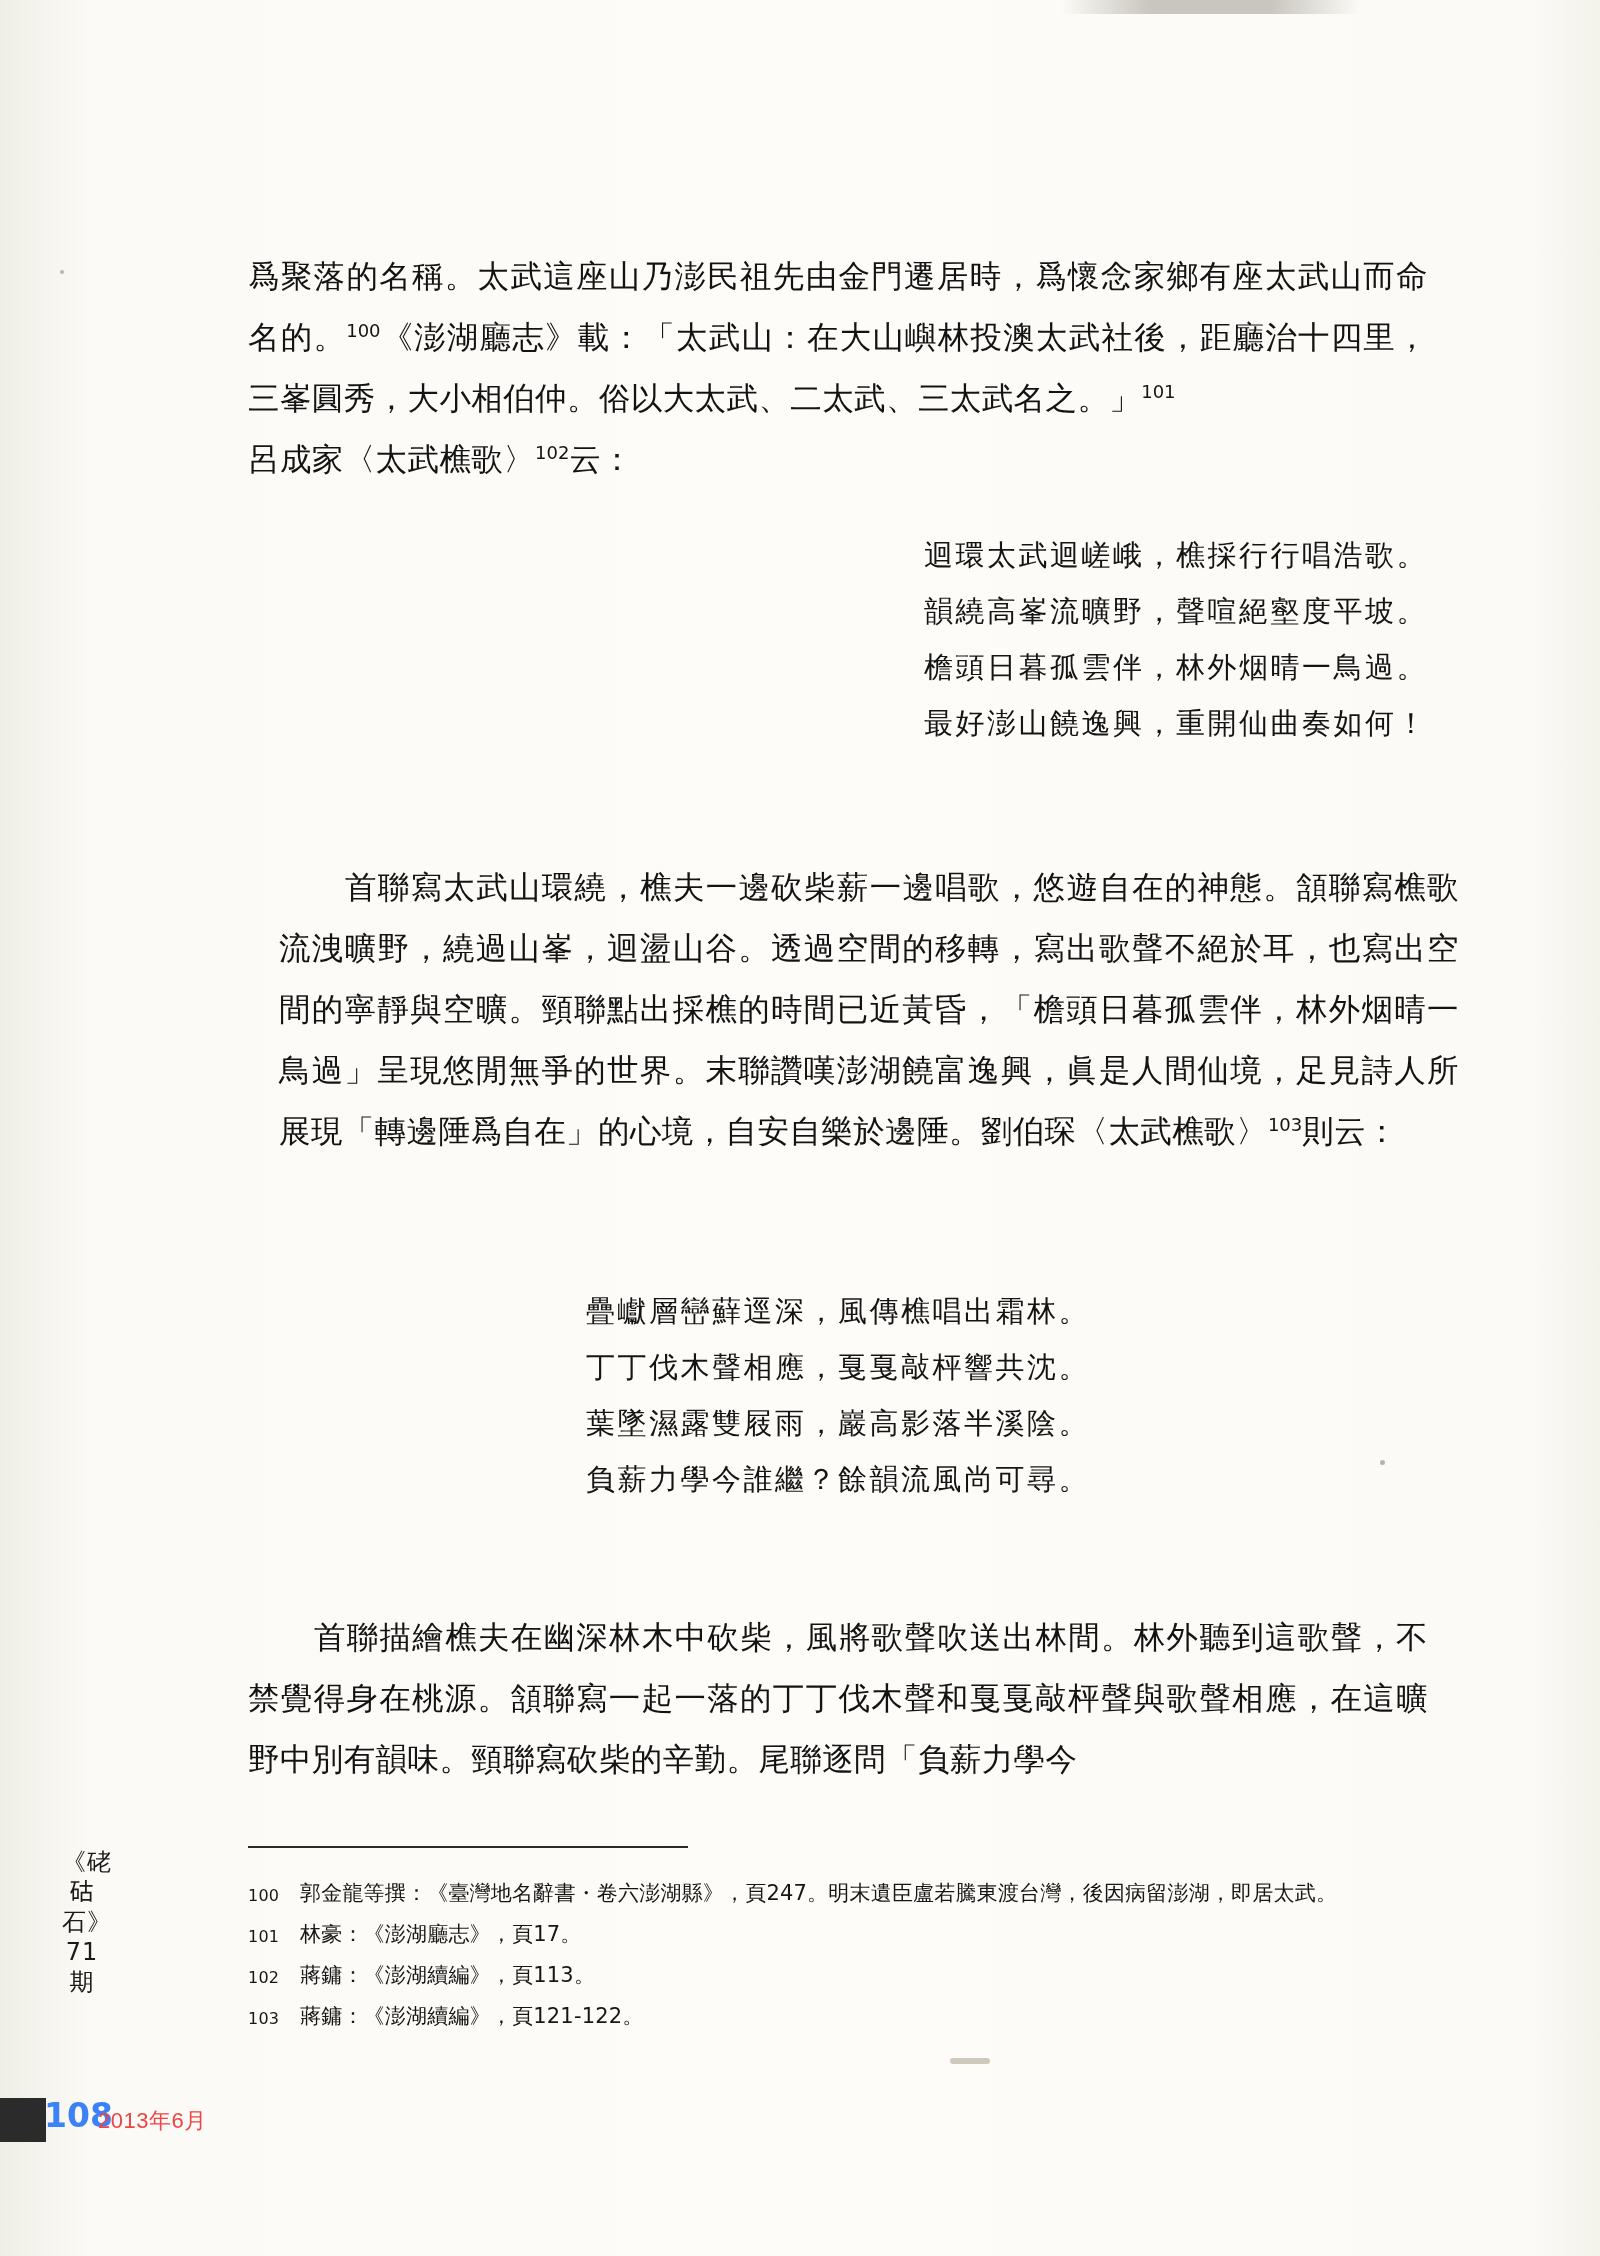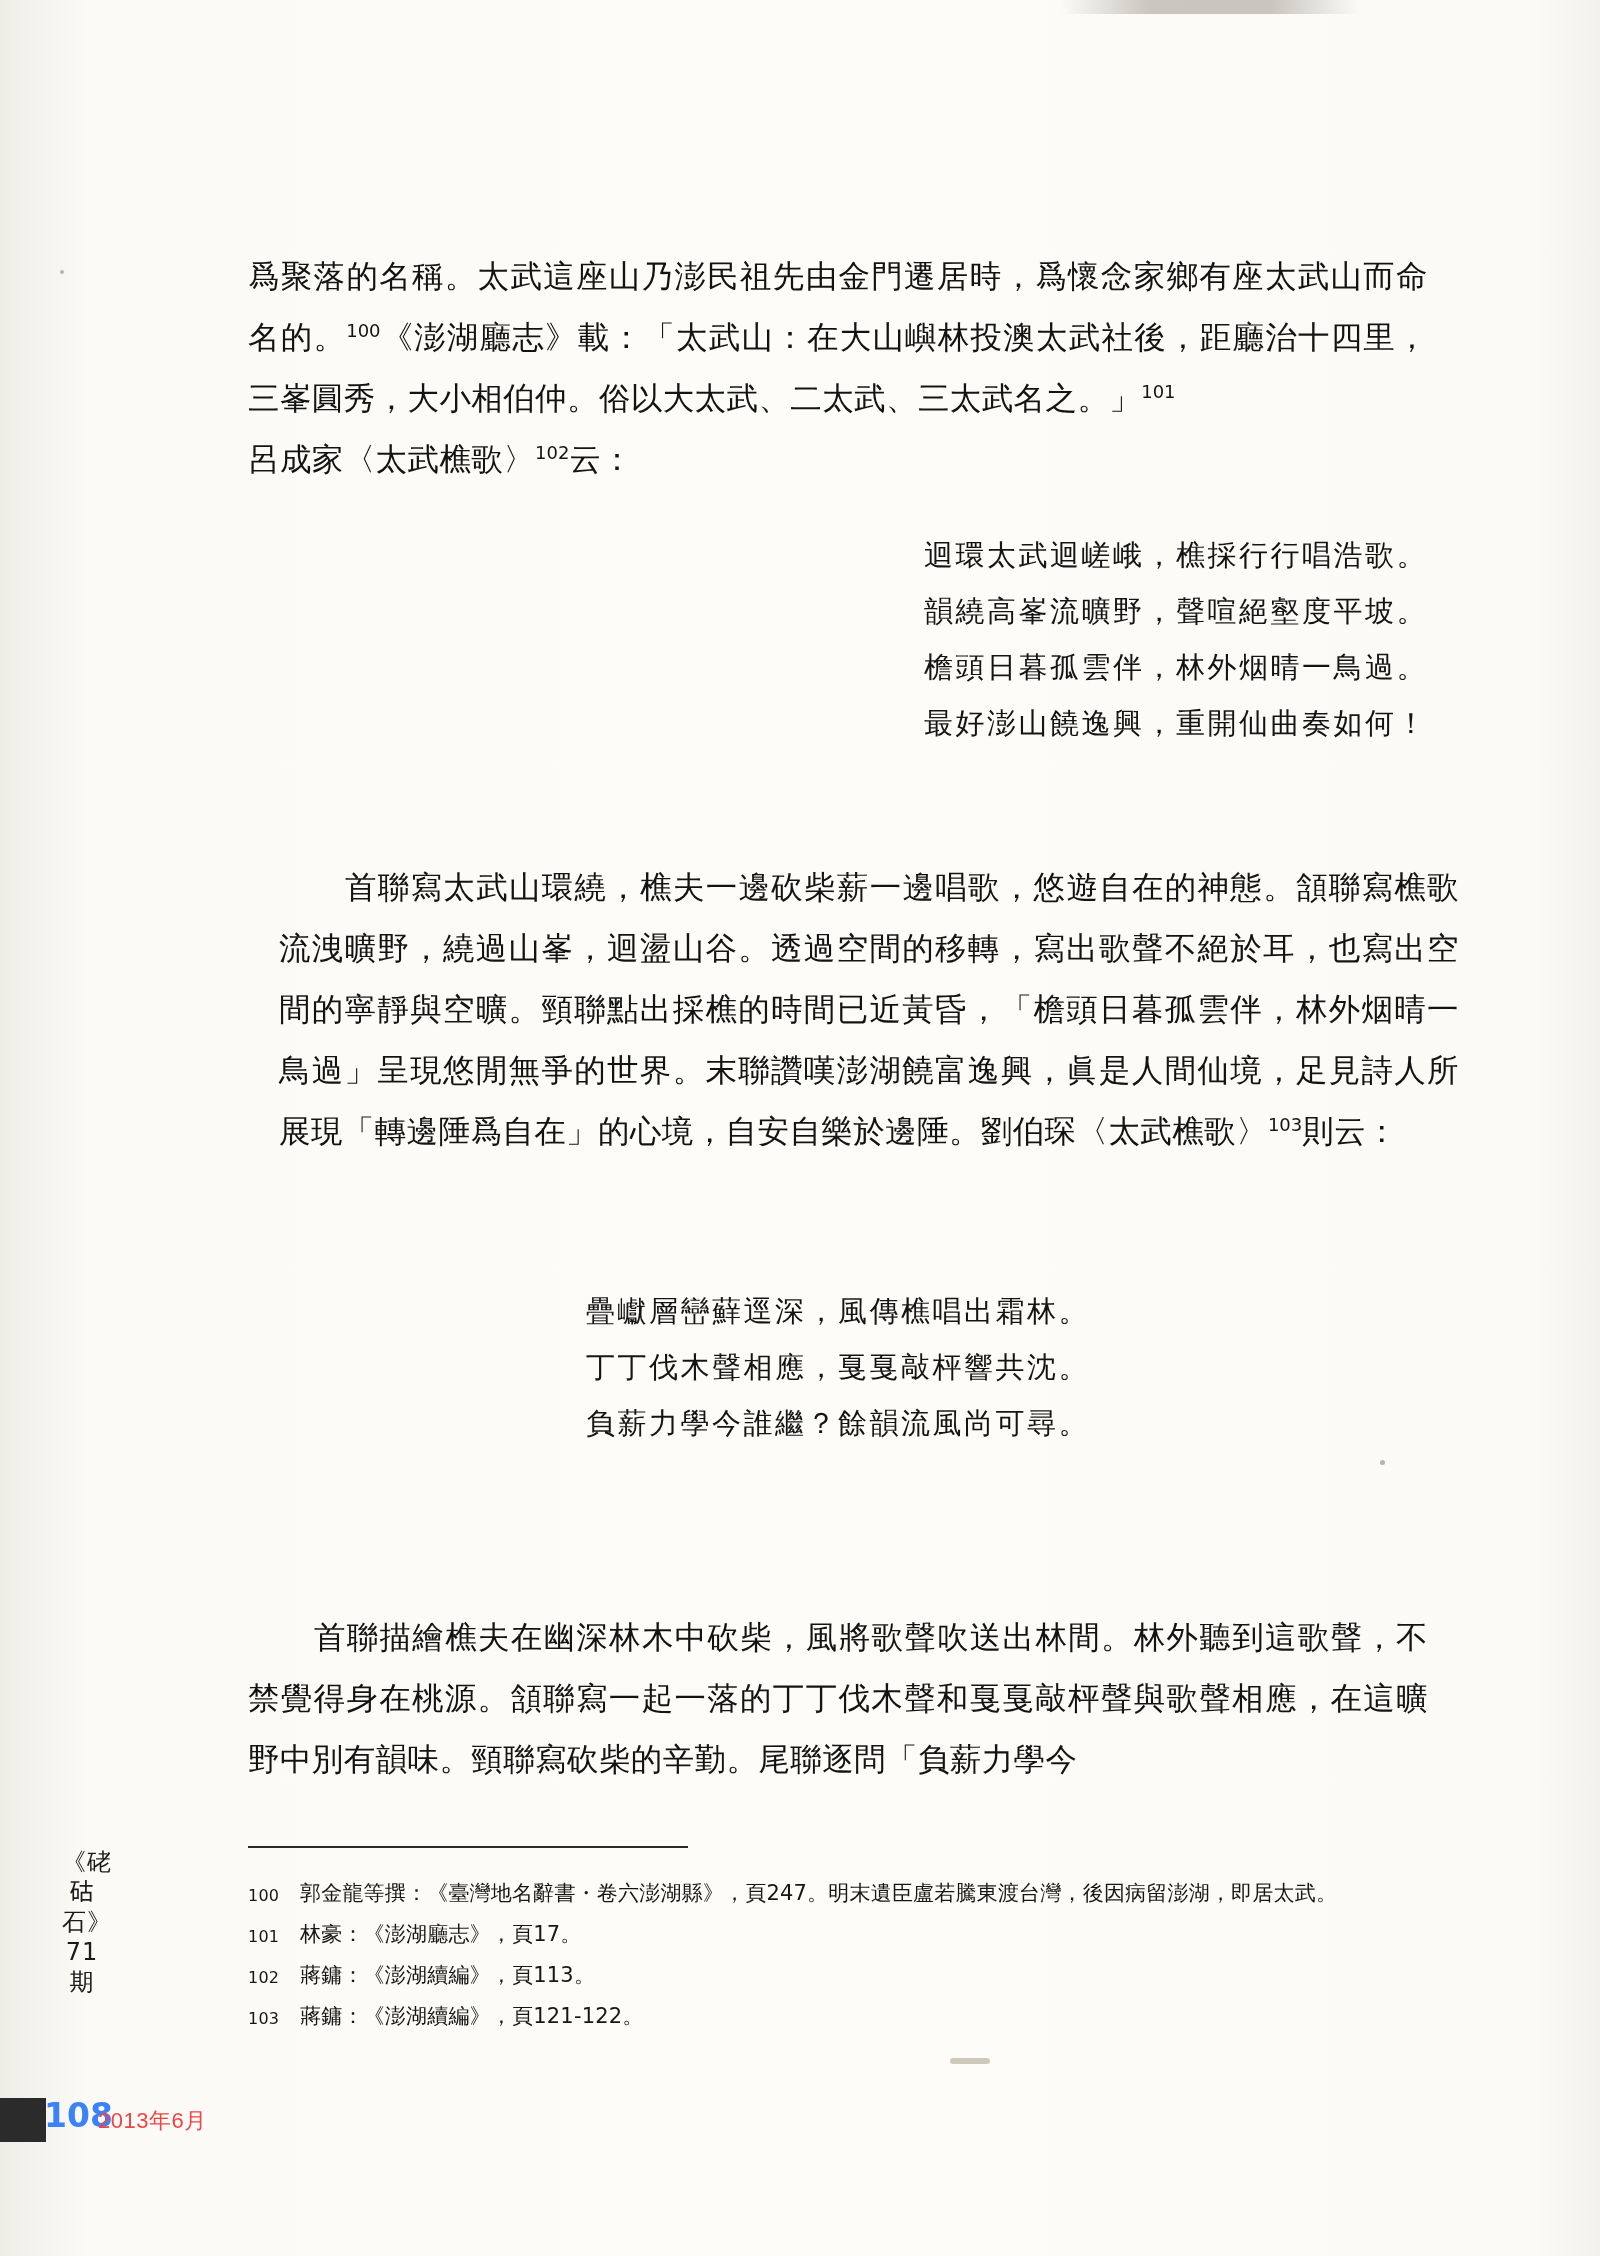--- a/index.html
+++ b/index.html
@@ -191,20 +191,21 @@
       <div class="line">最好澎山饒逸興，重開仙曲奏如何！</div>
     </div>
 
     <div class="body-block" style="top:857px;margin-left:31px;">
       <p class="indent2"><span>首聯寫太武山環繞，樵夫一邊砍柴薪一邊唱歌，悠遊自在的神態。頷聯寫樵歌流洩曠野，繞過山峯，迴盪山谷。透過空間的移轉，寫出歌聲不絕於耳，也寫出空間的寧靜與空曠。頸聯點出採樵的時間已近黃昏，「檐頭日暮孤雲伴，林外烟晴一鳥過」呈現悠閒無爭的世界。末聯讚嘆澎湖饒富逸興，眞是人間仙境，足見詩人所展現「轉邊陲爲自在」的心境，自安自樂於邊陲。劉伯琛〈太武樵歌〉</span><sup class="note">103</sup><span>則云：</span></p>
     </div>
 
     <div class="poem" style="top:1283px;">
       <div class="line">疊巘層巒蘚逕深，風傳樵唱出霜林。</div>
       <div class="line">丁丁伐木聲相應，戛戛敲枰響共沈。</div>
+      <div class="line">葉墜濕露雙屐雨，巖高影落半溪陰。</div>
       <div class="line">負薪力學今誰繼？餘韻流風尚可尋。</div>
     </div>
 
     <div class="body-block" style="top:1607px;">
       <p class="indent2">首聯描繪樵夫在幽深林木中砍柴，風將歌聲吹送出林間。林外聽到這歌聲，不禁覺得身在桃源。頷聯寫一起一落的丁丁伐木聲和戛戛敲枰聲與歌聲相應，在這曠野中別有韻味。頸聯寫砍柴的辛勤。尾聯逐問「負薪力學今</p>
     </div>
 
     <div class="fn-rule"></div>
 
     <div class="footnotes">

